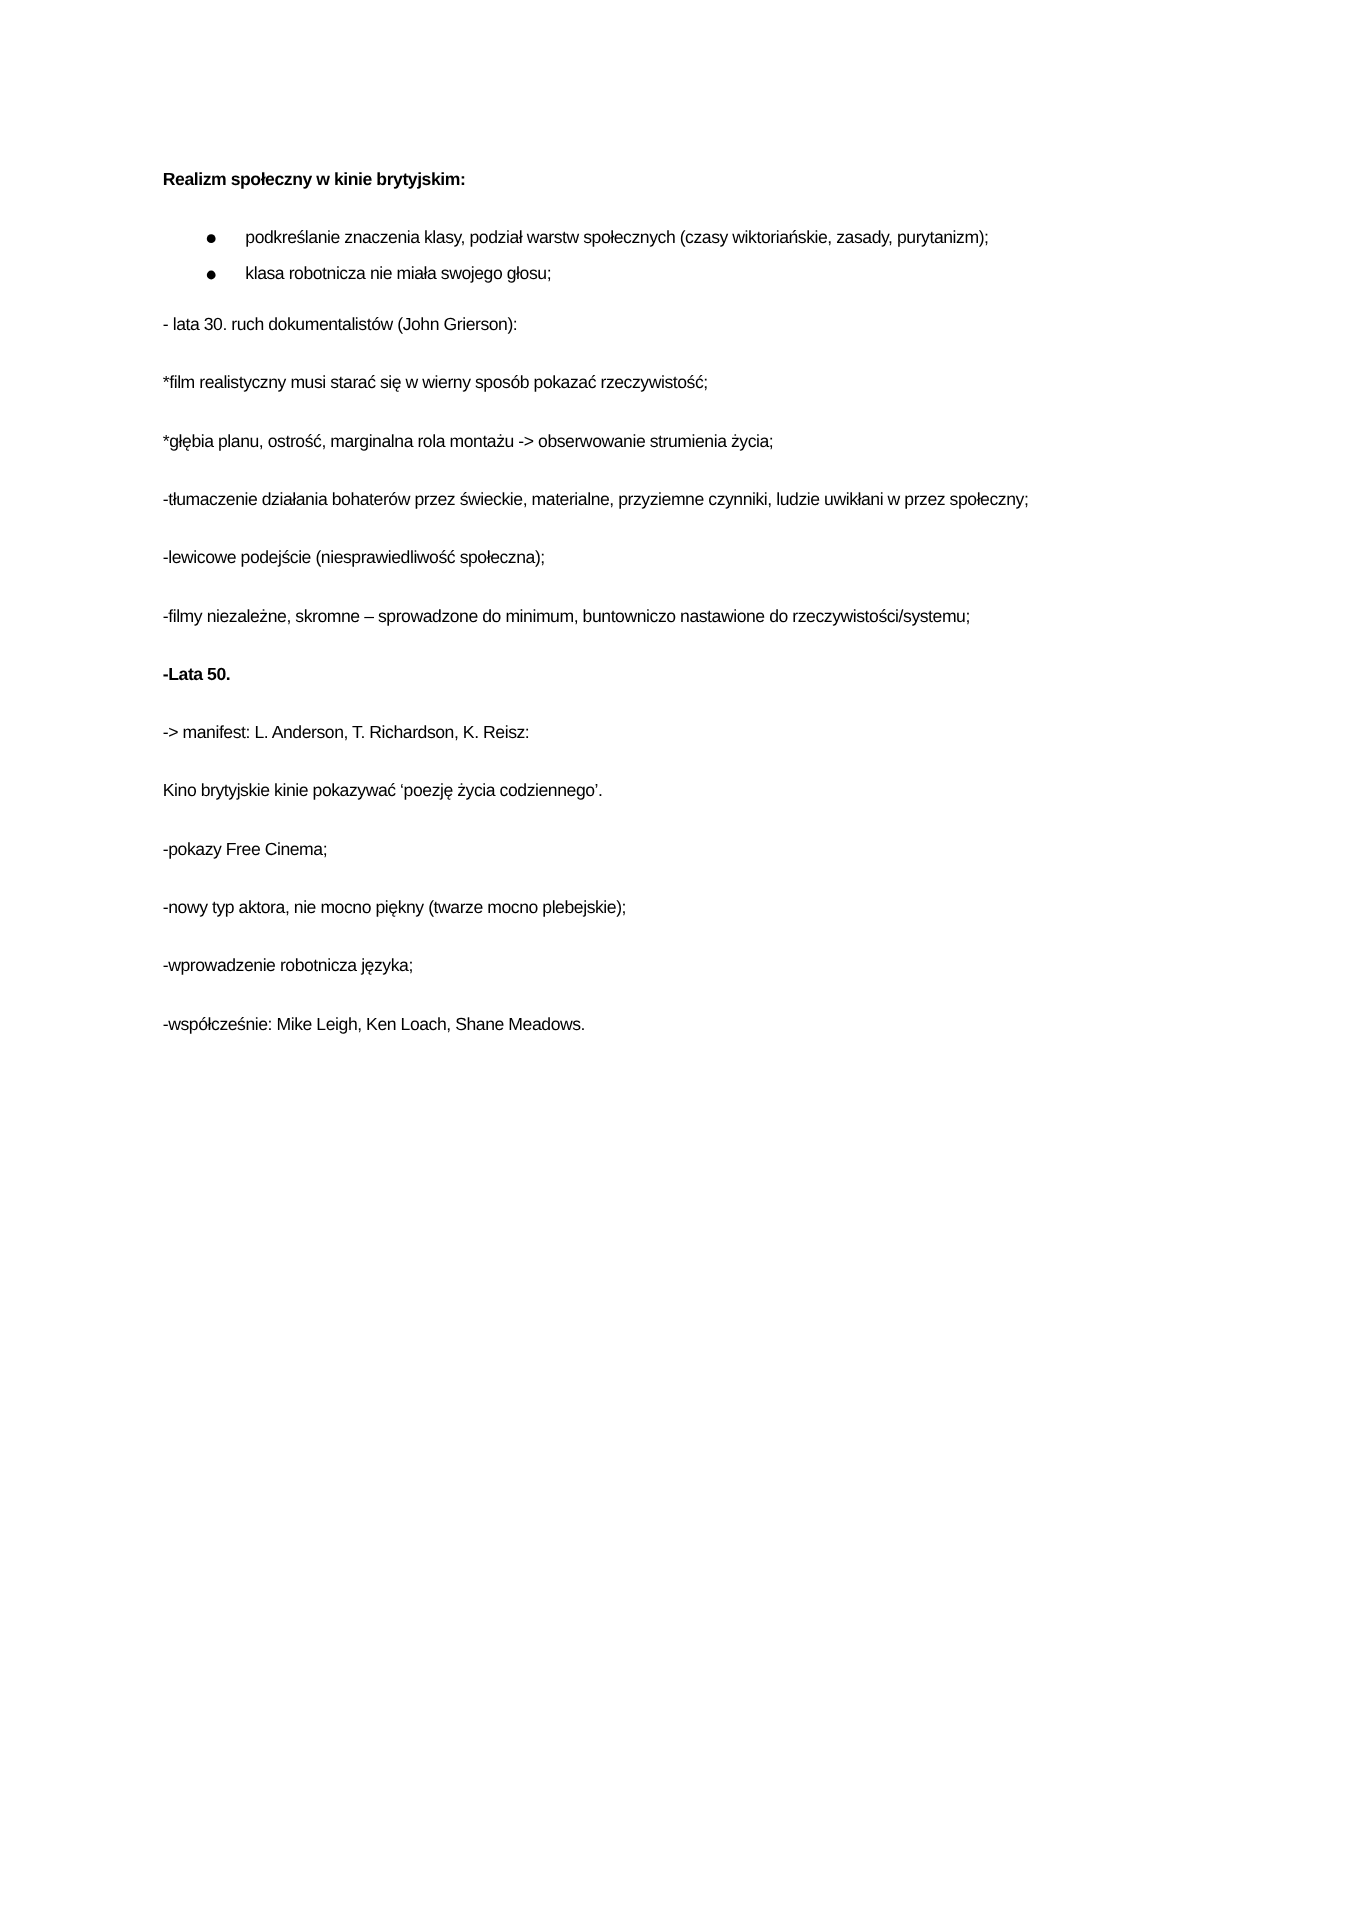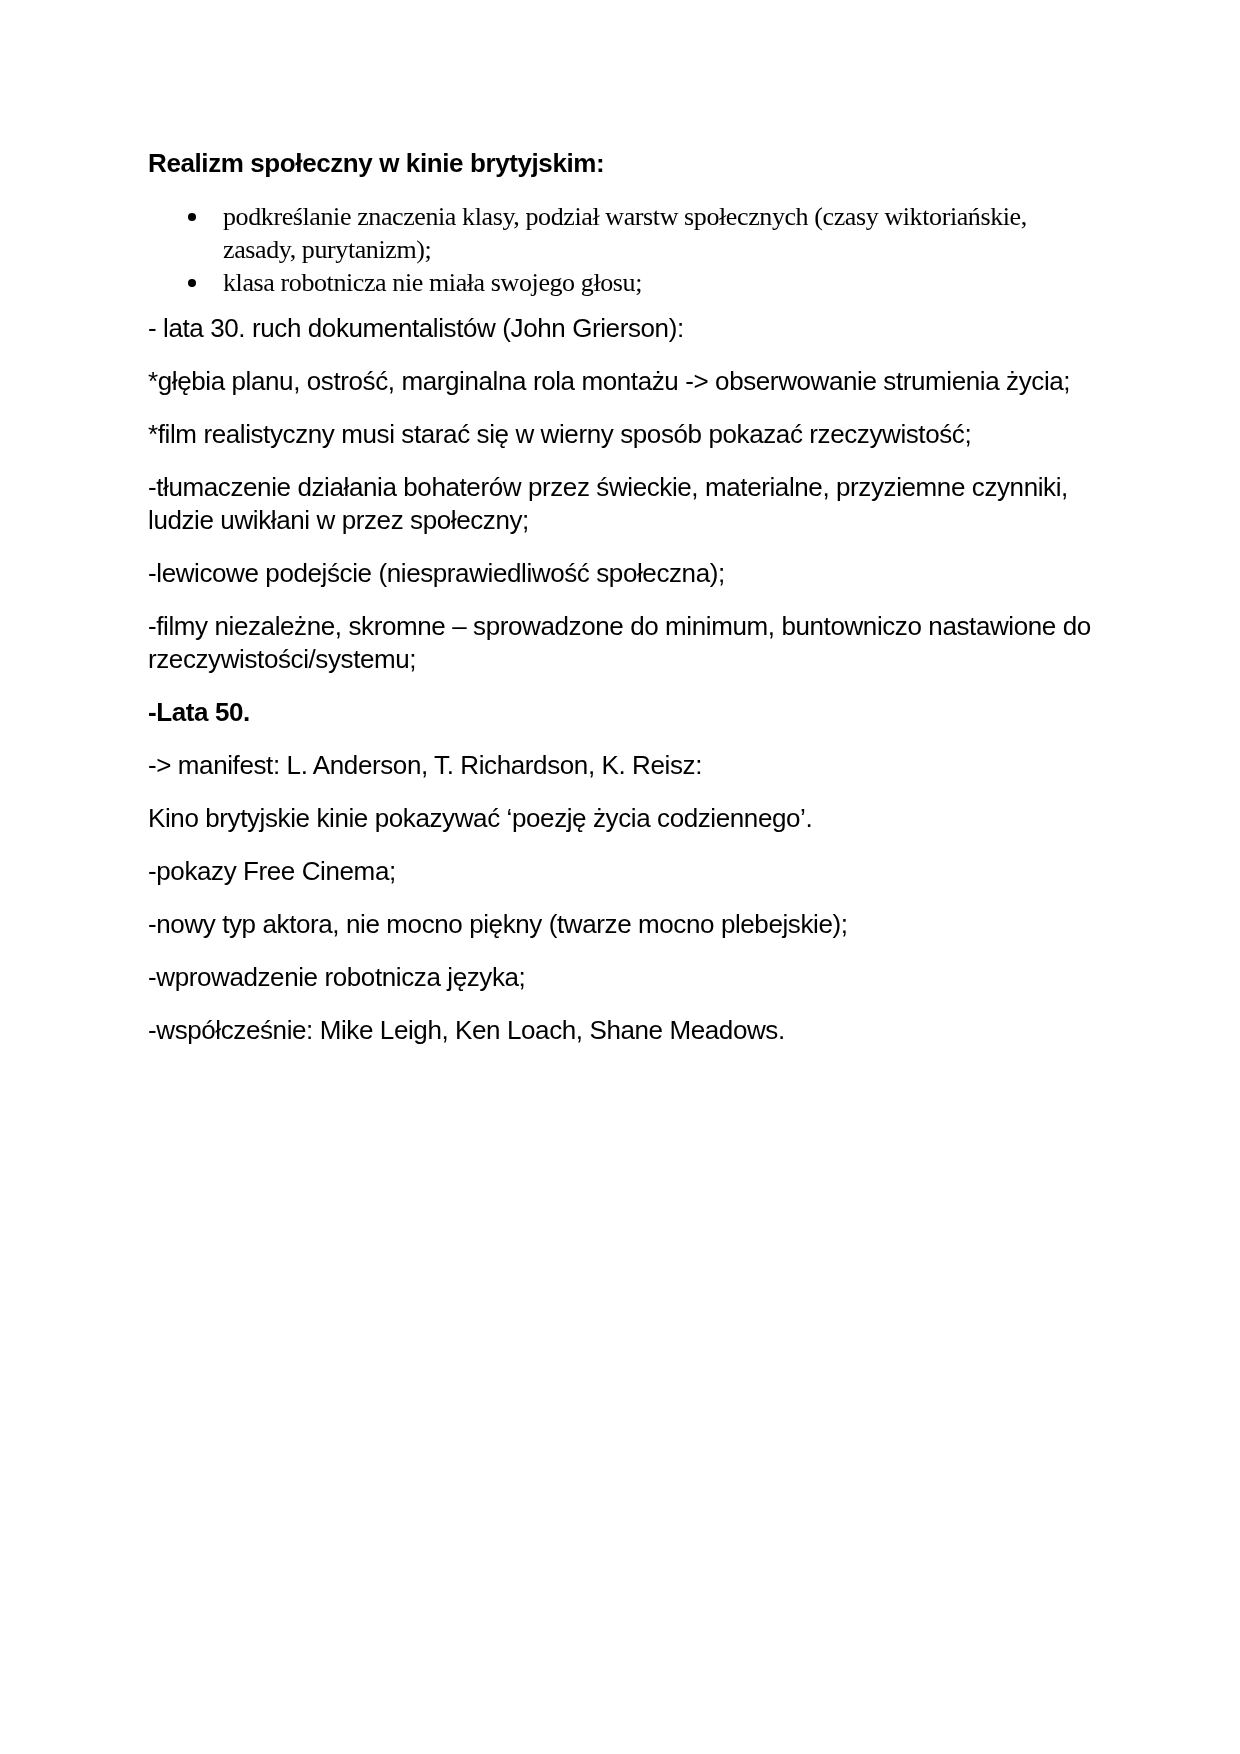--- a/index.html
+++ b/index.html
@@ -20,41 +20,40 @@
       left: 0; top: 0;
       width: 1240px;
       height: 1754px;
       background: #ffffff;
     }
     .content {
       position: absolute;
       left: 148px;
       top: 147px;
       width: 950px;
-      font-size: 26px;
+      font-size: 16px;
       letter-spacing: -0.4px;
       line-height: 33px;
     }
     .para {
       margin: 0 0 20px 0;
     }
     .heading {
       font-weight: bold;
       margin-bottom: 20px;
     }
     .bullet-list {
       list-style: none;
       margin: 0 0 13px 0;
       padding: 0;
     }
     .bullet-item {
       position: relative;
       padding-left: 75px;
       margin: 0;
-      font-family: Liberation Serif, serif;
     }
     .bullet-dot {
       position: absolute;
       left: 40px;
       top: 13px;
       width: 8px;
       height: 8px;
       border-radius: 50%;
       background: #000000;
     }
@@ -74,22 +73,22 @@
         <span>podkreślanie znaczenia klasy, podział warstw społecznych (czasy wiktoriańskie, zasady, purytanizm);</span>
       </li>
       <li class="bullet-item">
         <span class="bullet-dot"></span>
         <span>klasa robotnicza nie miała swojego głosu;</span>
       </li>
     </ul>
 
     <p class="para"><b>- lata 30.</b><span> ruch dokumentalistów (John Grierson):</span></p>
 
+    <p class="para">*film realistyczny musi starać się w wierny sposób pokazać rzeczywistość;</p>
     <p class="para">*głębia planu, ostrość, marginalna rola montażu -&gt; obserwowanie strumienia życia;</p>
-    <p class="para">*film realistyczny musi starać się w wierny sposób pokazać rzeczywistość;</p>
     <p class="para">-tłumaczenie działania bohaterów przez świeckie, materialne, przyziemne czynniki, ludzie uwikłani w przez społeczny;</p>
     <p class="para">-lewicowe podejście (niesprawiedliwość społeczna);</p>
     <p class="para">-filmy niezależne, skromne – sprowadzone do minimum, buntowniczo nastawione do rzeczywistości/systemu;</p>
 
     <p class="para heading">-Lata 50.</p>
 
     <p class="para">-&gt; manifest: L. Anderson, T. Richardson, K. Reisz:</p>
     <p class="para">Kino brytyjskie kinie pokazywać ‘poezję życia codziennego’.</p>
     <p class="para">-pokazy Free Cinema;</p>
     <p class="para">-nowy typ aktora, nie mocno piękny (twarze mocno plebejskie);</p>

